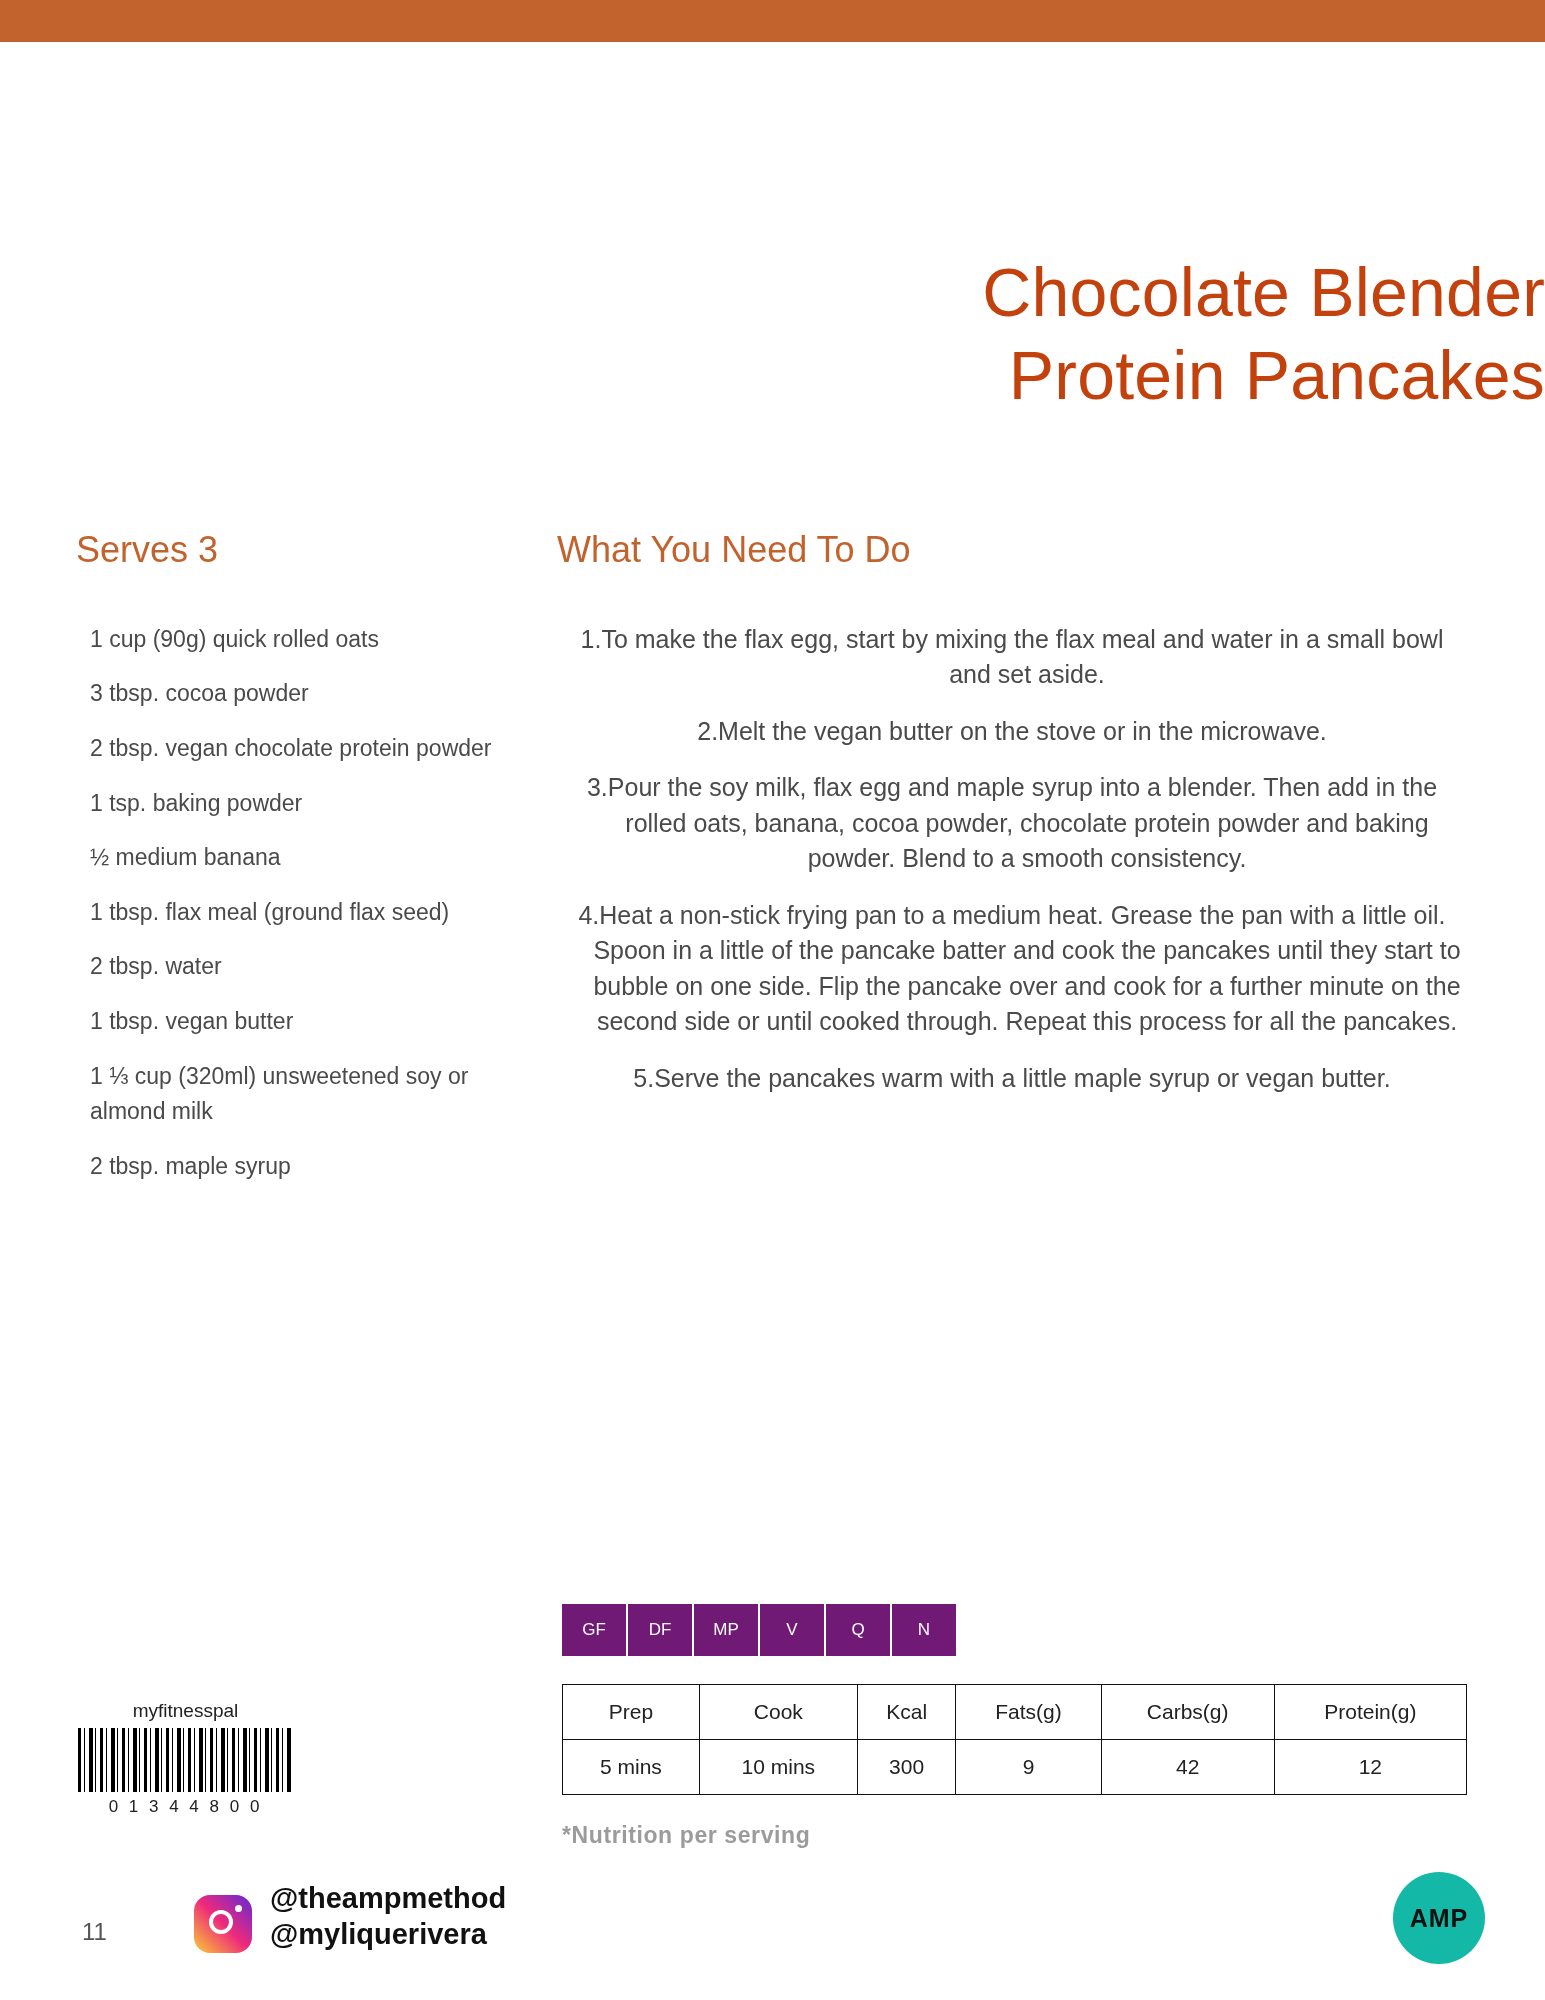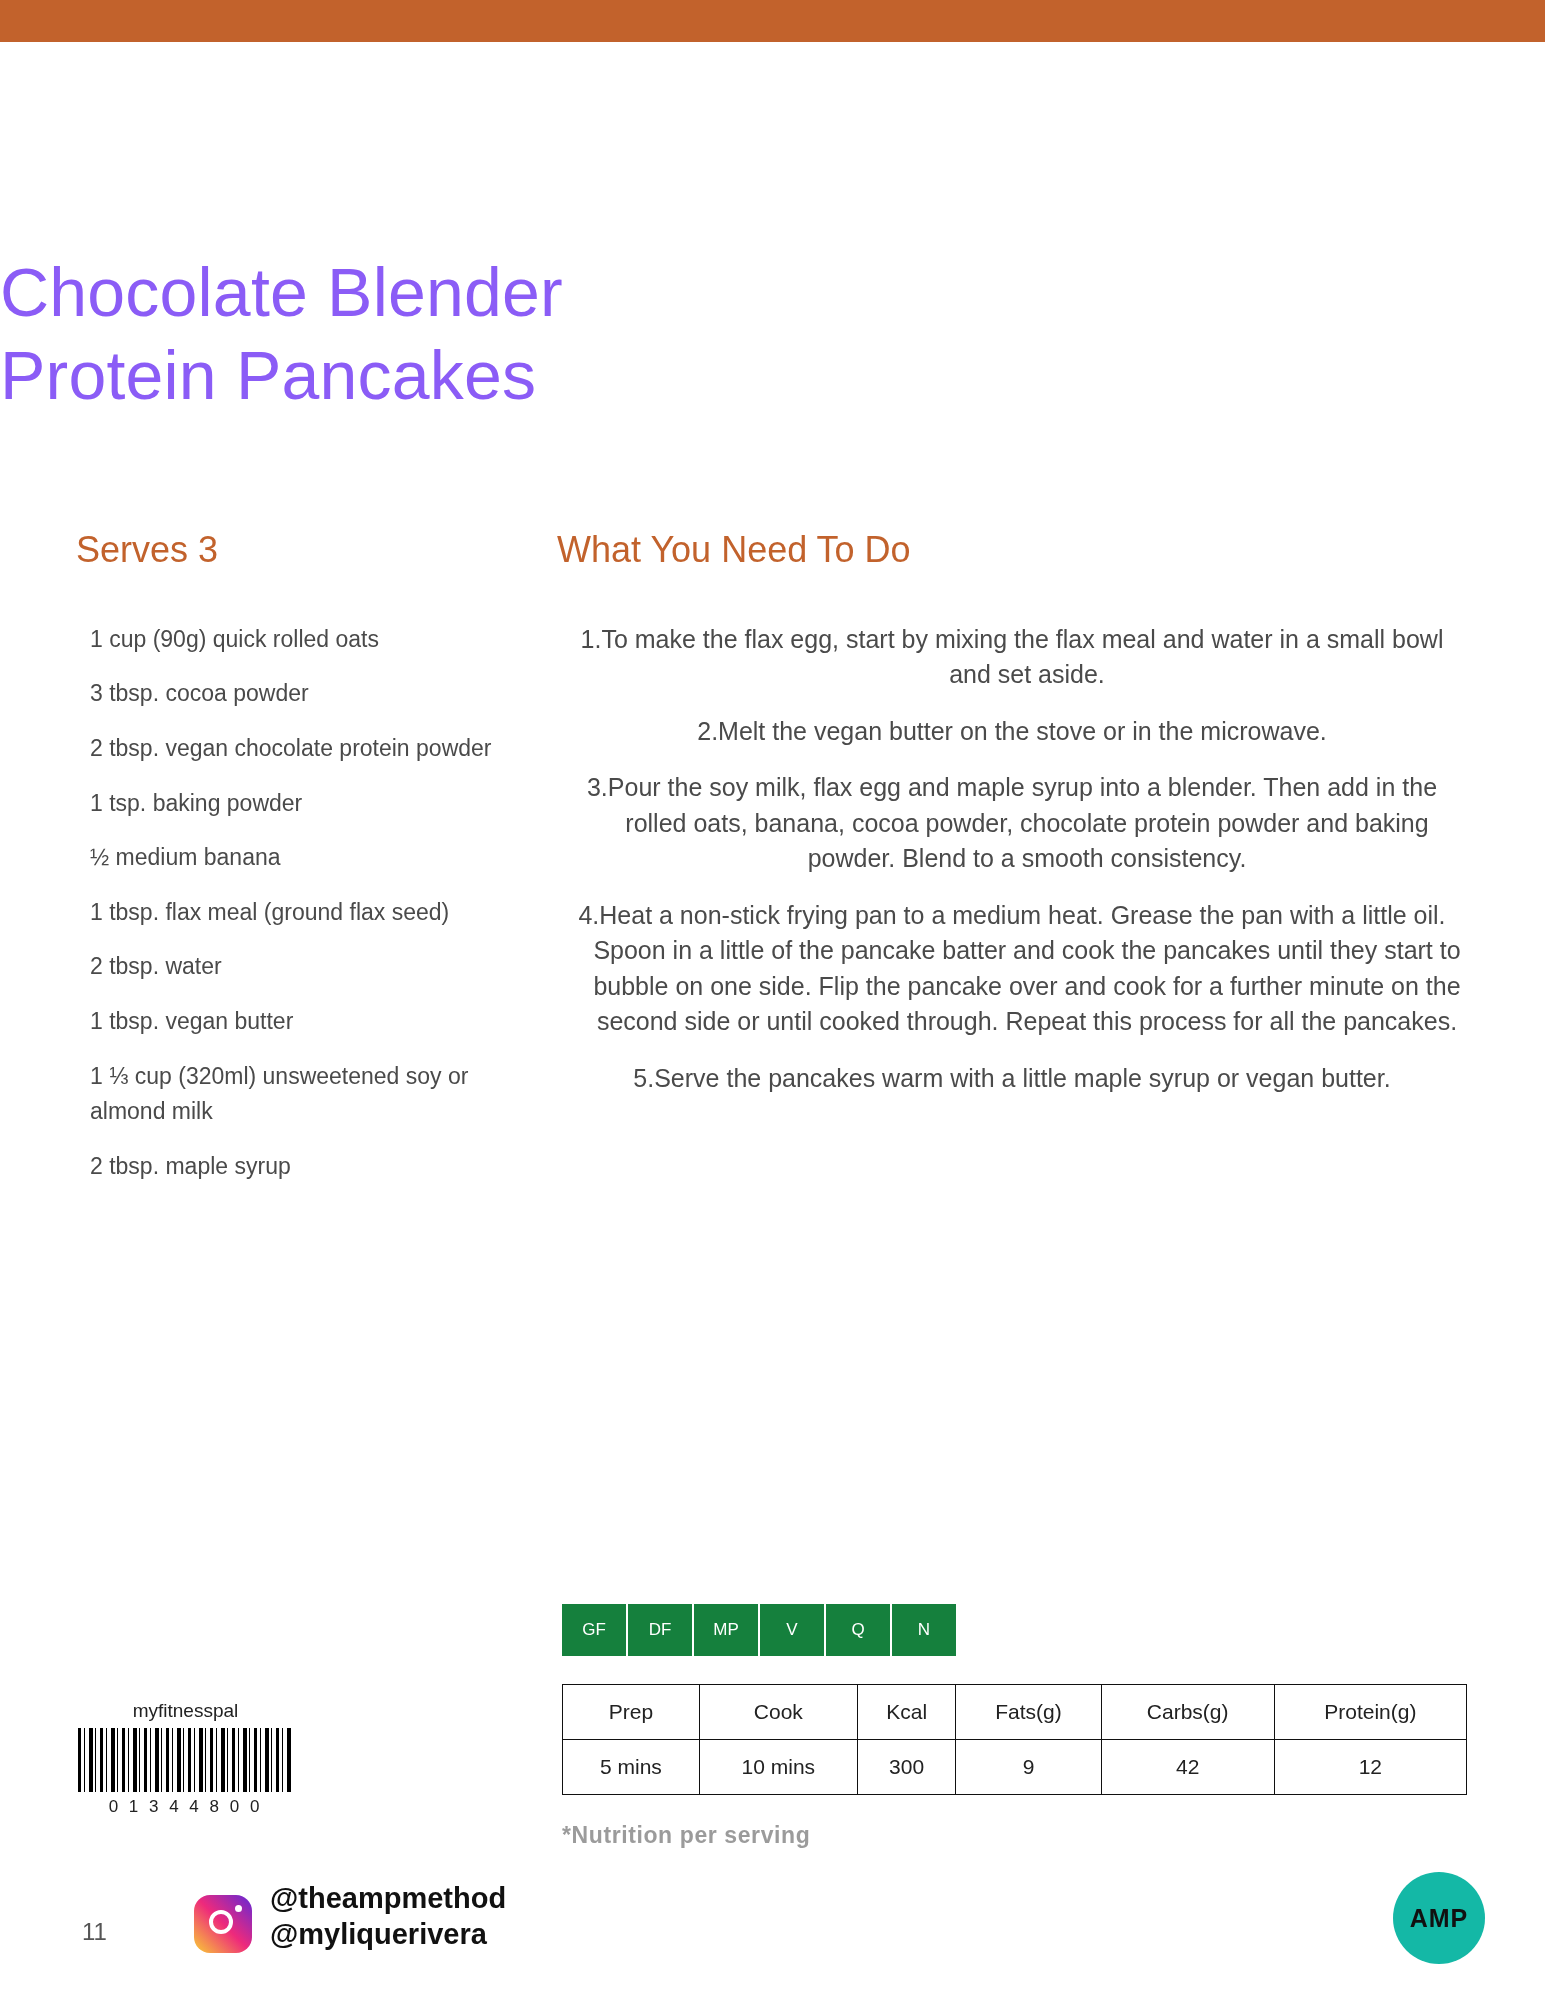--- a/index.html
+++ b/index.html
@@ -21,24 +21,24 @@
     left: 0;
     width: 1545px;
     height: 42px;
     background: #c2622c;
   }
   .title {
     position: absolute;
     top: 205px;
     left: 0;
     width: 1545px;
-    text-align: left;
+    text-align: right;
     font-size: 68px;
     line-height: 1.22;
-    color: #8b5cf6;
+    color: #c2410c;
     font-weight: 400;
     letter-spacing: 0.2px;
   }
   .title .line2 { display: block; }
 
   .col-left {
     position: absolute;
     left: 76px;
     top: 530px;
     width: 470px;
@@ -85,21 +85,21 @@
   }
 
   
   .badges {
     position: absolute;
     left: 562px;
     top: 1604px;
     display: flex;
   }
   .badge {
-    background: #15803d;
+    background: #701a75;
     color: #ffffff;
     width: 64px;
     height: 52px;
     display: flex;
     align-items: center;
     justify-content: center;
     font-size: 17px;
     border-right: 2px solid #ffffff;
   }
   .badge:last-child { border-right: none; }

